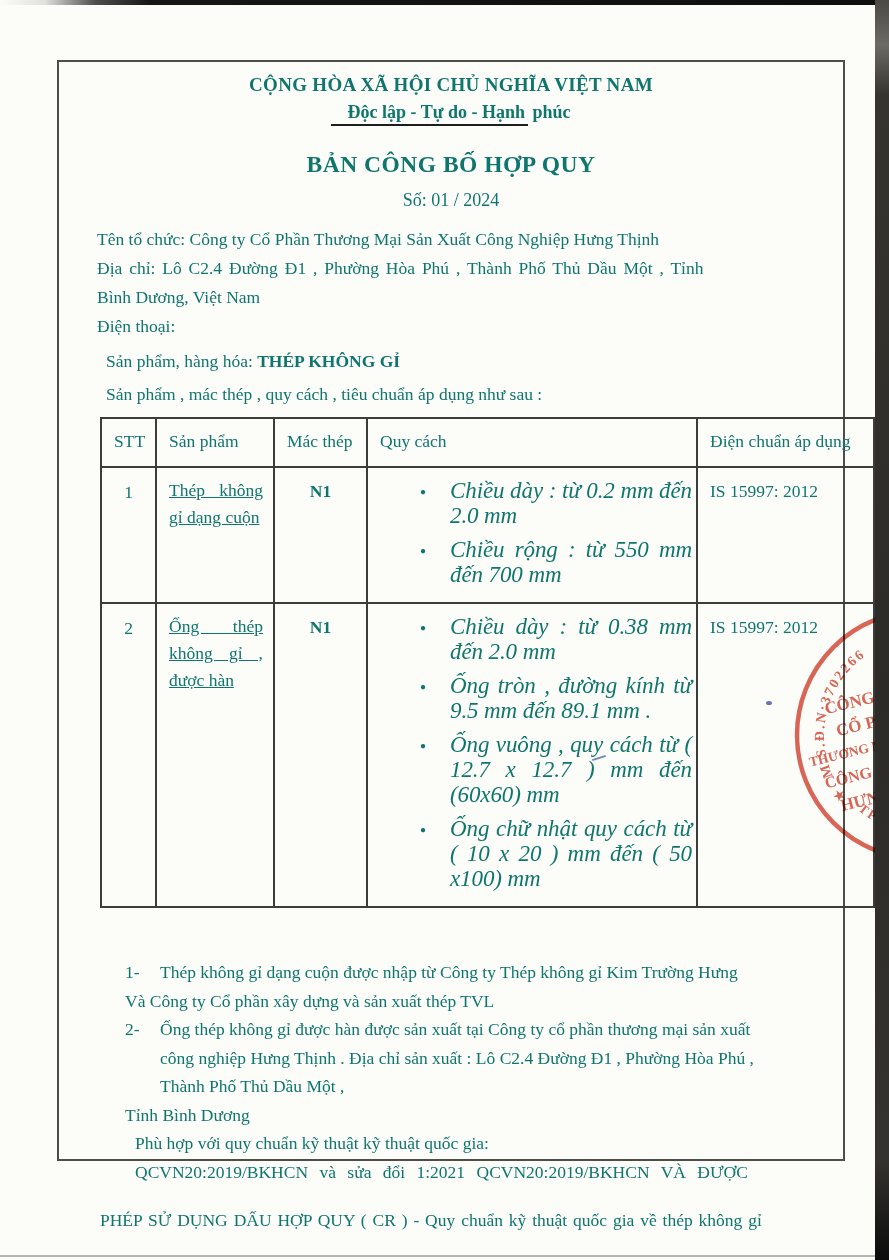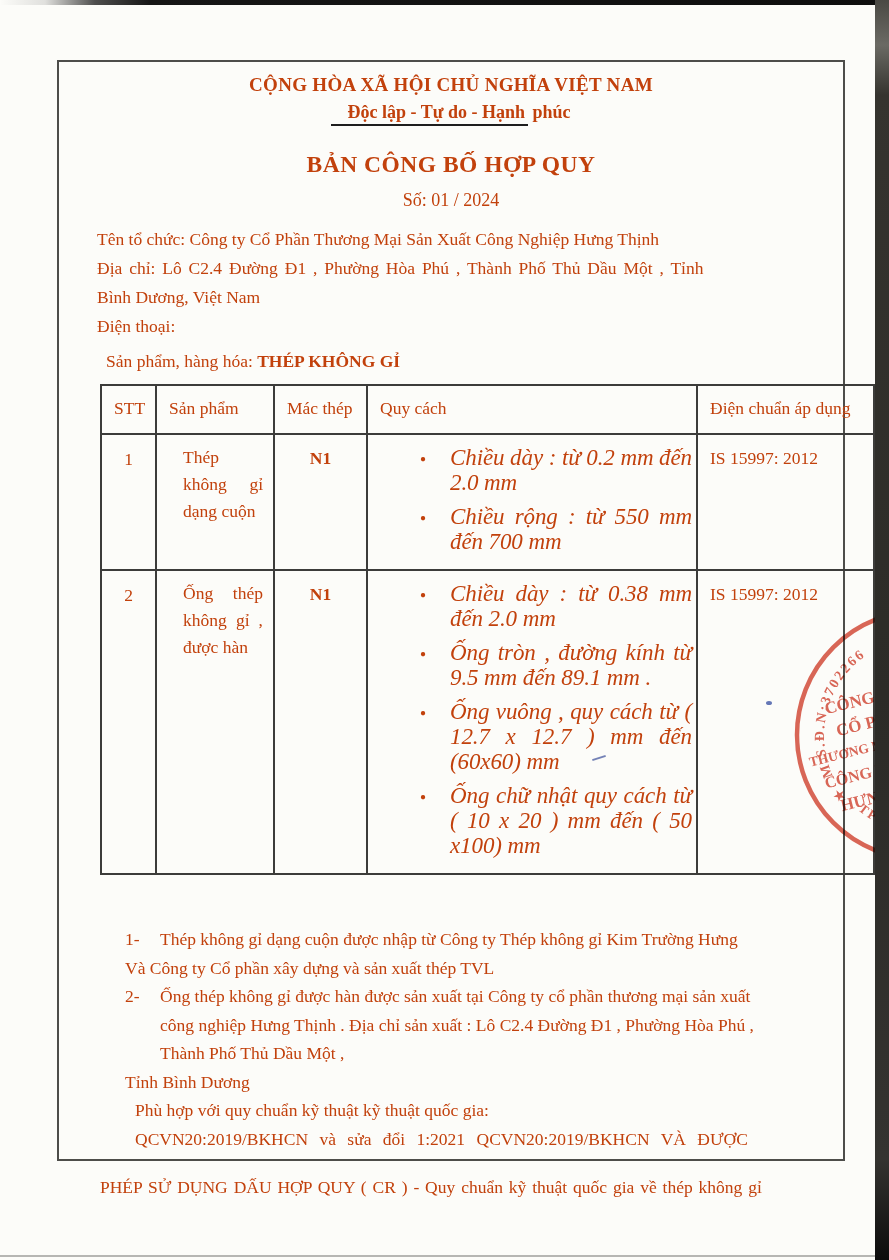--- a/index.html
+++ b/index.html
@@ -1,20 +1,20 @@
 <!DOCTYPE html>
 <html><head>
 <meta charset="utf-8">
 <style>
   html,body{margin:0;padding:0;background:#d8d8d6;}
   .scan{
     position:relative;width:889px;height:1260px;overflow:hidden;
     background:#fcfcf9;
     font-family:"Liberation Serif","DejaVu Serif",serif;
-    color:#c2410c;
+    color:#0f766e;
   }
   
   .top-strip{position:absolute;top:0;left:0;width:100%;height:5px;
     background:linear-gradient(90deg,rgba(20,20,20,0) 0,rgba(20,20,20,.12) 45px,rgba(20,20,20,.75) 95px,#161616 150px,#0e0e0e 100%);}
   .right-strip{position:absolute;top:0;right:0;width:14px;height:100%;z-index:30;
     background:linear-gradient(180deg,#4a4944 0,#6b6a64 45px,#35342f 95px,#2c2b27 55%,#343330 92%,#0c0c0c 100%);}
   .bottom-line{position:absolute;left:0;bottom:3px;width:100%;height:2px;background:#b6b6b3;}
   
   .frame{position:absolute;left:57px;top:60px;width:788px;height:1101px;
     border:2px solid #4d4d4a;box-sizing:border-box;background:transparent;}
@@ -31,21 +31,21 @@
   .sp1{word-spacing:2.5px;}
   .ind{padding-left:9px;}
   .m-top6{margin-top:6px;}
   .m-top4{margin-top:4px;}
   
   table.spec{margin:8px 0 0 3px;border-collapse:collapse;width:773px;table-layout:fixed;font-size:17.5px;}
   table.spec th,table.spec td{border:2px solid #3c3c3a;vertical-align:top;box-sizing:border-box;}
   table.spec th{font-weight:normal;text-align:left;height:43px;padding:8px 8px 10px 12px;}
   th.th-stt{text-align:center;padding-left:4px;}
   td.stt{text-align:center;padding-top:10px;}
-  td.sp{padding:9px 10px 0 26px;text-align:justify;line-height:27px;}
+  td.sp{padding:9px 10px 0 12px;text-align:justify;line-height:27px;text-decoration:underline;}
   td.mt{text-align:center;padding-top:9px;font-weight:bold;}
   td.qc{padding:10px 4px 6px 0;}
   td.tc{padding:9px 4px 0 12px;}
   .qc-item{display:flex;margin:0 0 9px 52px;}
   .qc-bullet{flex:0 0 30px;font-size:10px;line-height:25px;padding-top:1px;}
   .qc-text{flex:1;max-width:242px;text-align:justify;line-height:25px;font-size:23px;letter-spacing:-.1px;font-style:italic;}
   
   .notes{margin:50px 28px 0 28px;font-size:17.5px;line-height:28.5px;}
   .note-line{}
   .note-marker{display:inline-block;width:35px;}
@@ -74,20 +74,21 @@
     </div>
 
     <div class="body-text">
       <div>
           <div class="doc-line">Tên tổ chức: Công ty Cổ Phần Thương Mại Sản Xuất Công Nghiệp Hưng Thịnh</div>
           <div class="doc-line sp1">Địa chỉ: Lô C2.4 Đường Đ1 , Phường Hòa Phú , Thành Phố Thủ Dầu Một , Tỉnh</div>
           <div class="doc-line">Bình Dương, Việt Nam</div>
           <div class="doc-line">Điện thoại:</div>
         </div>
       <div class="doc-line ind m-top6"><span>Sản phẩm, hàng hóa: </span><b>THÉP KHÔNG GỈ</b></div>
+      <div class="doc-line ind m-top4">Sản phẩm , mác thép , quy cách , tiêu chuẩn áp dụng như sau :</div>
 
       <table class="spec">
         <colgroup>
           <col style="width:55px">
             <col style="width:118px">
             <col style="width:93px">
             <col style="width:330px">
             <col style="width:177px">
         </colgroup>
         <thead>

